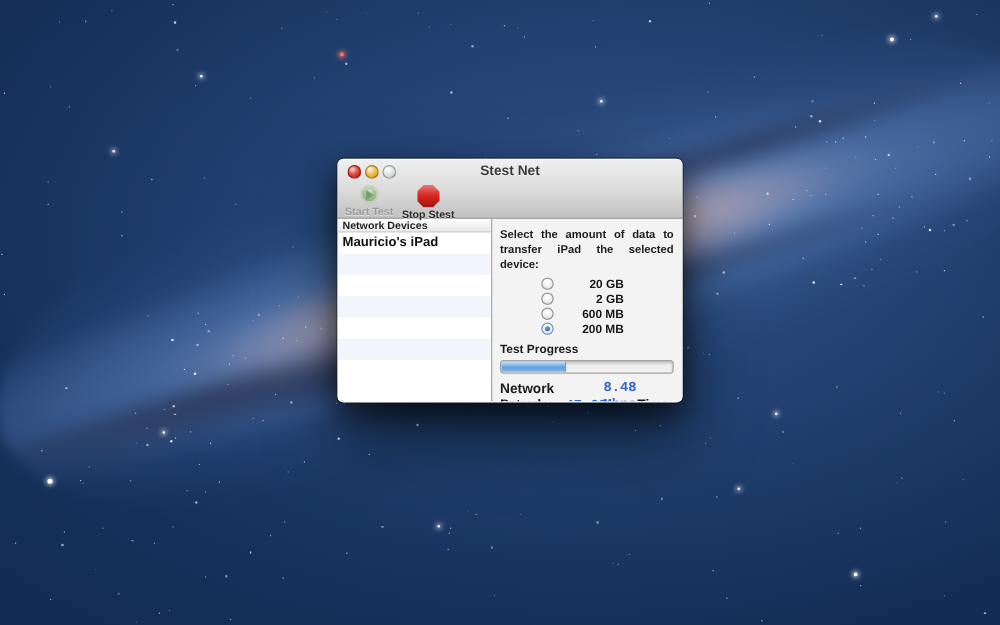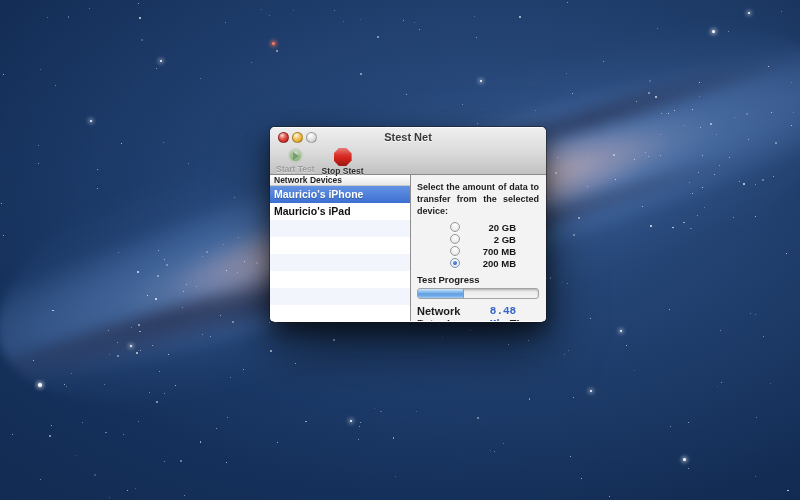--- a/index.html
+++ b/index.html
@@ -85,21 +85,21 @@
   .icon-stop {
     width:18px; height:18px; margin-bottom:-1px;
     clip-path:polygon(30% 0,70% 0,100% 30%,100% 70%,70% 100%,30% 100%,0 70%,0 30%);
     background-color:var(--stop-red);
     background-image:linear-gradient(180deg, rgba(255,255,255,.40), rgba(255,255,255,.08) 40%, rgba(0,0,0,0) 55%, rgba(0,0,0,.25) 95%);
   }
 
   .content { display:flex; height:146px; background:#fff; }
 
   
-  .device-list { width:141px; border-right:1px solid #8f8f8f; overflow:hidden; }
+  .device-list { width:124px; border-right:1px solid #8f8f8f; overflow:hidden; }
   .list-header {
     height:11px; line-height:11px; font-size:8.5px; font-weight:700; color:#1f1f1f;
     background:linear-gradient(#ffffff,#e9e9e9); border-bottom:1px solid #c9c9c9; padding-left:4px;
   }
   .row { height:17px; line-height:17px; font-size:10.5px; font-weight:600; padding-left:4px; color:#111;
          white-space:nowrap; overflow:hidden; }
   .row.selected {
     background:linear-gradient(180deg,#6493e3, var(--selection-blue));
     color:#fff; text-shadow:0 1px 1px rgba(0,0,0,.25);
   }
@@ -481,48 +481,47 @@
         <div class="tb-item">
           <div class="icon-stop"></div>
           <div class="tb-label">Stop Stest</div>
         </div>
       </div>
     </div>
 
     <div class="content">
       <div class="device-list">
         <div class="list-header">Network Devices</div>
-        <div class="row selected">Mauricio's iPhone</div>
         <div class="row">Mauricio's iPad</div>
         <div class="row stripe-a"></div>
         <div class="row stripe-b"></div>
         <div class="row stripe-a"></div>
         <div class="row stripe-b"></div>
         <div class="row stripe-a"></div>
         <div class="row stripe-b"></div>
       </div>
 
       <div class="panel">
         <div class="instruction">
           <div class="line">Select the amount of data to</div>
-          <div class="line">transfer from the selected device:</div>
+          <div class="line">transfer iPad the selected device:</div>
         </div>
 
         <div class="radio-group">
           <div class="radio-row">
             <div class="radio"></div>
             <div class="radio-label">20 GB</div>
           </div>
           <div class="radio-row">
             <div class="radio"></div>
             <div class="radio-label">2 GB</div>
           </div>
           <div class="radio-row">
             <div class="radio"></div>
-            <div class="radio-label">700 MB</div>
+            <div class="radio-label">600 MB</div>
           </div>
           <div class="radio-row selected">
             <div class="radio">
                 <div class="dot"></div>
               </div>
             <div class="radio-label">200 MB</div>
           </div>
         </div>
 
         <div class="progress-label">Test Progress</div>

